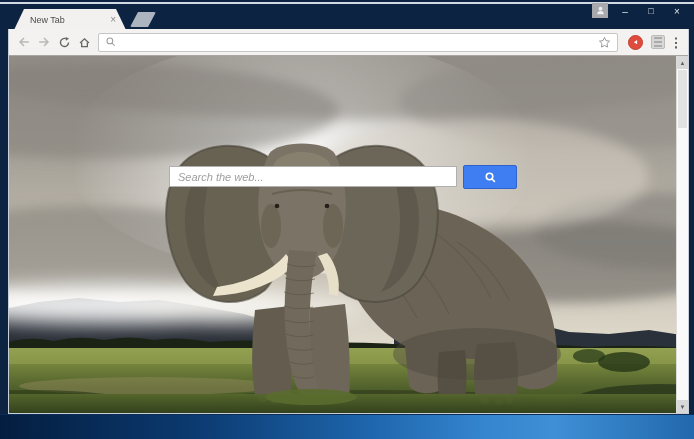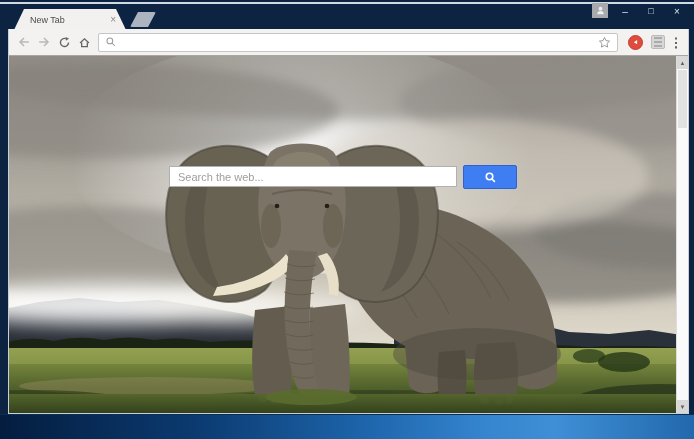--- a/index.html
+++ b/index.html
@@ -67,21 +67,21 @@
   .ext-gray .lines { width:8px; height:2px; background:#ababab; box-shadow:0 4px 0 #ababab, 0 -4px 0 #ababab; }
   .menu-dots { width:14px; text-align:center; color:#5a5a5a; font-size:13px; font-weight:bold; line-height:1; flex:0 0 auto; }
 
   
   .content { position:absolute; left:9px; top:56px; width:679px; height:357px; overflow:hidden; background:#9b968f; }
   .scene { position:absolute; left:0; top:0; width:100%; height:100%; display:block; }
 
   .search-input {
     position:absolute; left:160px; top:110px; width:288px; height:21px;
     border:1px solid #b0b0b0; background:#fff; z-index:5;
-    font-size:11px; font-family:"Liberation Sans", sans-serif; color:#444; padding:0 8px; outline:none;
+    font-size:11px; font-family:"Liberation Sans", sans-serif; color:#444; padding:0 8px; outline:none;font-style:italic;
   }
   .search-input::placeholder { color:#9e9e9e; }
   .search-btn {
     position:absolute; left:454px; top:109px; width:54px; height:24px; z-index:5;
     background:#3f7df2; border:1px solid #2f62cc; border-radius:2px;
     display:flex; align-items:center; justify-content:center; padding:0; cursor:pointer;
   }
 
   
   .scrollbar {

